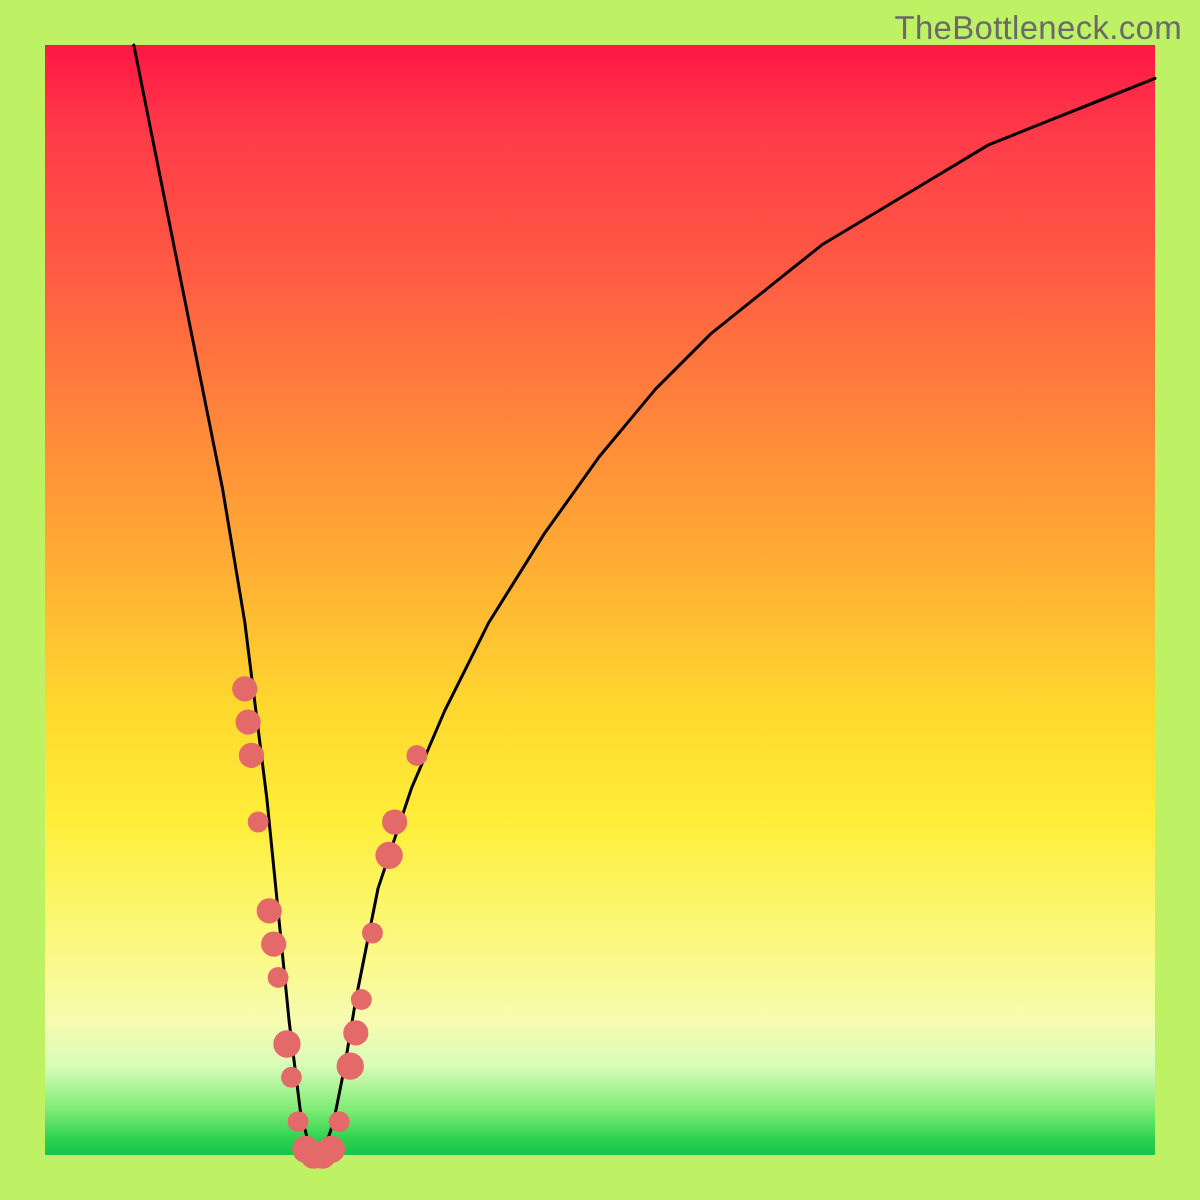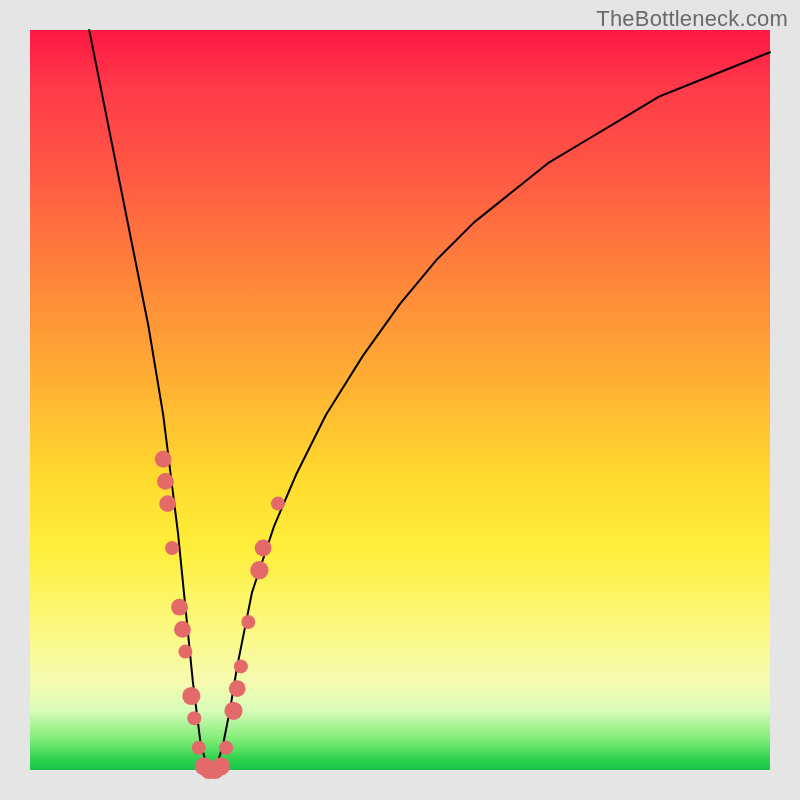--- a/index.html
+++ b/index.html
@@ -8,21 +8,21 @@
     width: 800px;
     height: 800px;
     overflow: hidden;
     background: #000;
     font-family: Arial, Helvetica, sans-serif;
   }
   .frame {
     position: relative;
     width: 800px;
     height: 800px;
-    background: #e5e5e5;
+    background: #bef264;
   }
   .plot-area {
     position: absolute;
     left: 30px;
     top: 30px;
     width: 740px;
     height: 740px;
     
     background: linear-gradient(
       to bottom,

